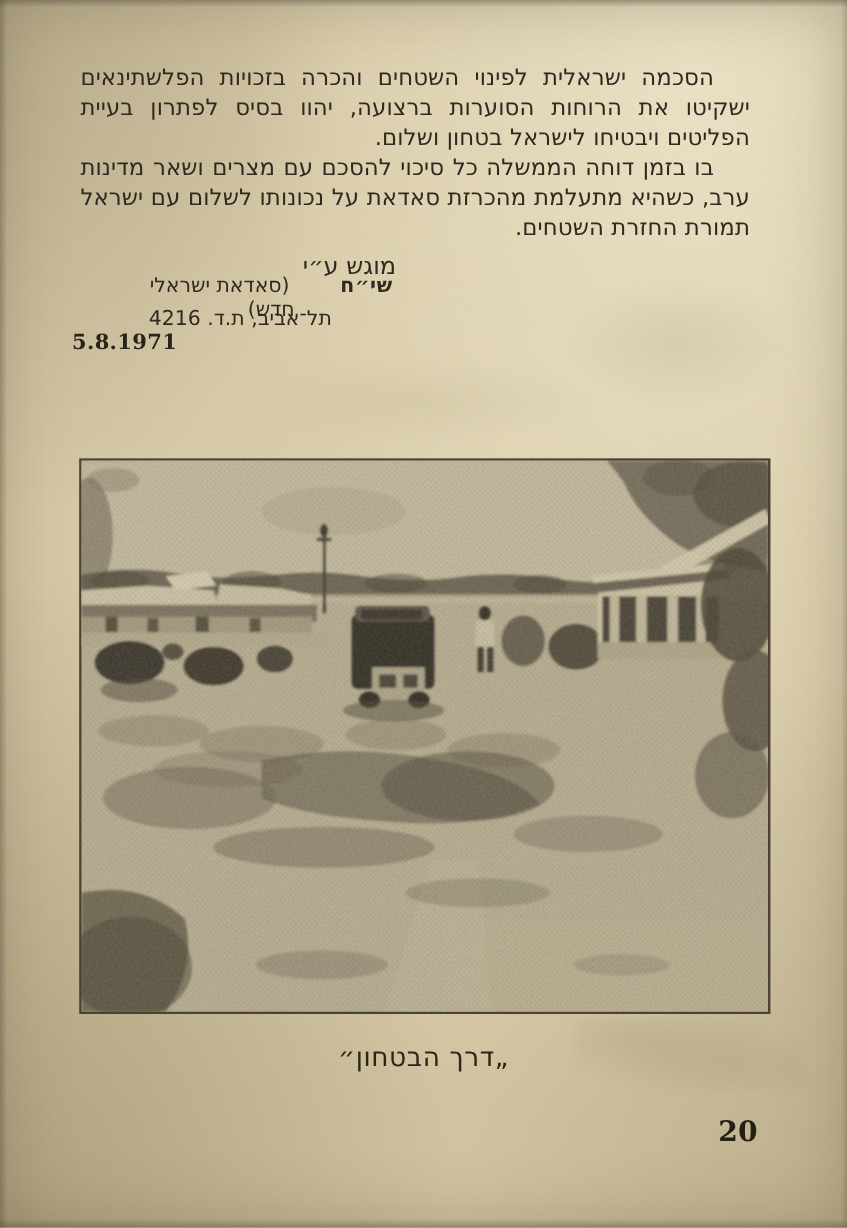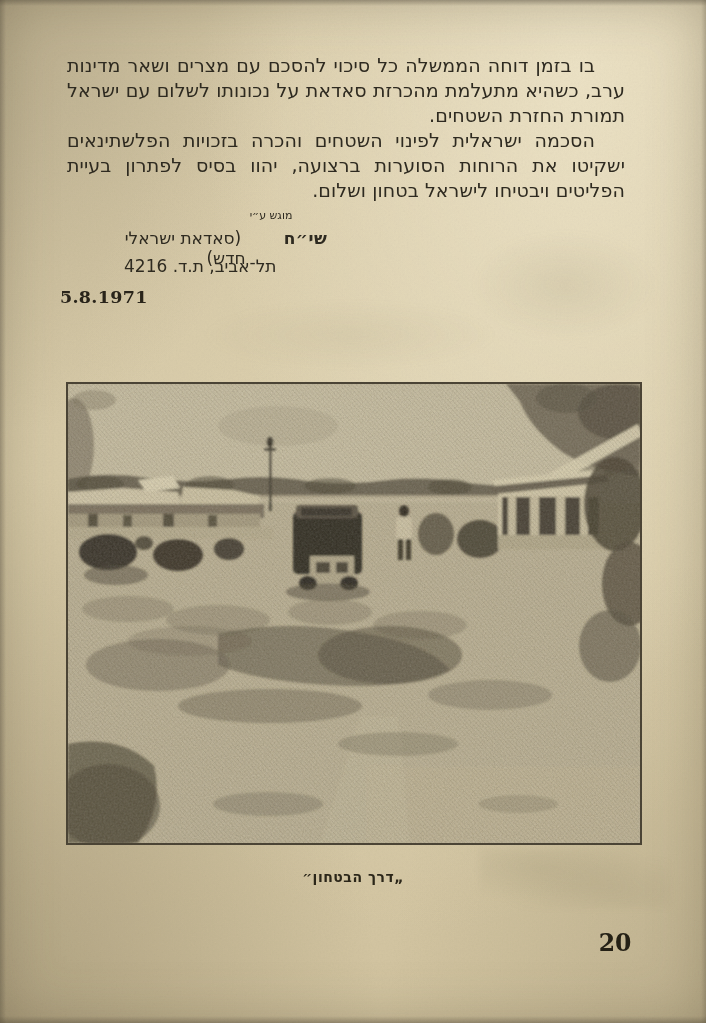--- a/index.html
+++ b/index.html
@@ -31,59 +31,59 @@
   .smudge.c{left:200px;top:300px;width:300px;height:70px;
     background:radial-gradient(ellipse at 50% 50%, rgba(150,140,108,.10), rgba(150,140,108,0) 70%);}
 
   .body-text{
     position:absolute;left:67px;top:53px;width:558px;
     direction:rtl;text-align:justify;
     font-size:19px;line-height:25px;letter-spacing:.1px;
   }
   .body-text p{margin:0;text-indent:30px;}
 
-  .sig-presented{position:absolute;left:228px;top:209px;width:86px;text-align:center;
-    direction:rtl;font-size:11px;}
+  .sig-presented{position:absolute;left:244px;top:209px;width:86px;text-align:right;
+    direction:rtl;font-size:20px;}
   .sig-org{position:absolute;left:110px;top:228px;width:232px;text-align:center;
     direction:rtl;font-size:17px;}
   .sig-org .org-bold{font-weight:bold;font-size:17px;letter-spacing:.5px;margin-left:37px;}
   .sig-address{position:absolute;left:124px;top:256px;width:168px;text-align:left;
     direction:rtl;font-size:17px;}
   .sig-date{position:absolute;left:60px;top:276px;
-    font-family:"DejaVu Serif", serif;font-weight:bold;font-size:17.5px;letter-spacing:.3px;color:#29241a;margin-top:11px;}
+    font-family:"DejaVu Serif", serif;font-weight:bold;font-size:17.5px;letter-spacing:.3px;color:#29241a;}
 
   .photo{
     position:absolute;left:66px;top:382px;margin:0;width:572px;height:459px;
     border:2px solid #4b4435;box-sizing:content-box;
     background:#bdb294;
   }
   .photo svg{display:block;width:572px;height:459px;}
 
   .caption{
     position:absolute;left:0;right:0;top:869px;text-align:center;
-    direction:rtl;font-weight:bold;font-size:14px;letter-spacing:.5px;color:#2b2619;
+    direction:rtl;font-weight:normal;font-size:22px;letter-spacing:.5px;color:#2b2619;
   }
   .page-number{
     position:absolute;left:597px;top:929px;width:36px;text-align:center;
     font-family:"DejaVu Serif", serif;font-weight:bold;font-size:23.5px;color:#242015;
   }
   .paper-grain{position:absolute;left:0;top:0;pointer-events:none;}
 </style>
 </head>
 <body>
 
 <div class="page">
 
   <div class="smudge a"></div>
   <div class="smudge b"></div>
   <div class="smudge c"></div>
 
   <div class="body-text">
+    <p>הסכמה ישראלית לפינוי השטחים והכרה בזכויות הפלשתינאים ישקיטו את הרוחות הסוערות ברצועה, יהוו בסיס לפתרון בעיית הפליטים ויבטיחו לישראל בטחון ושלום.</p>
     <p>בו בזמן דוחה הממשלה כל סיכוי להסכם עם מצרים ושאר מדינות ערב, כשהיא מתעלמת מהכרזת סאדאת על נכונותו לשלום עם ישראל תמורת החזרת השטחים.</p>
-    <p>הסכמה ישראלית לפינוי השטחים והכרה בזכויות הפלשתינאים ישקיטו את הרוחות הסוערות ברצועה, יהוו בסיס לפתרון בעיית הפליטים ויבטיחו לישראל בטחון ושלום.</p>
   </div>
 
   <div class="sig-presented">מוגש ע״י</div>
   <div class="sig-org"><span class="org-bold">שי״ח</span> <span>(סאדאת ישראלי חדש)</span></div>
   <div class="sig-address">תל־אביב, ת.ד. 4216</div>
   <div class="sig-date">5.8.1971</div>
 
   <figure class="photo">
     <svg viewBox="0 0 572 459" preserveAspectRatio="none">
       <defs>

